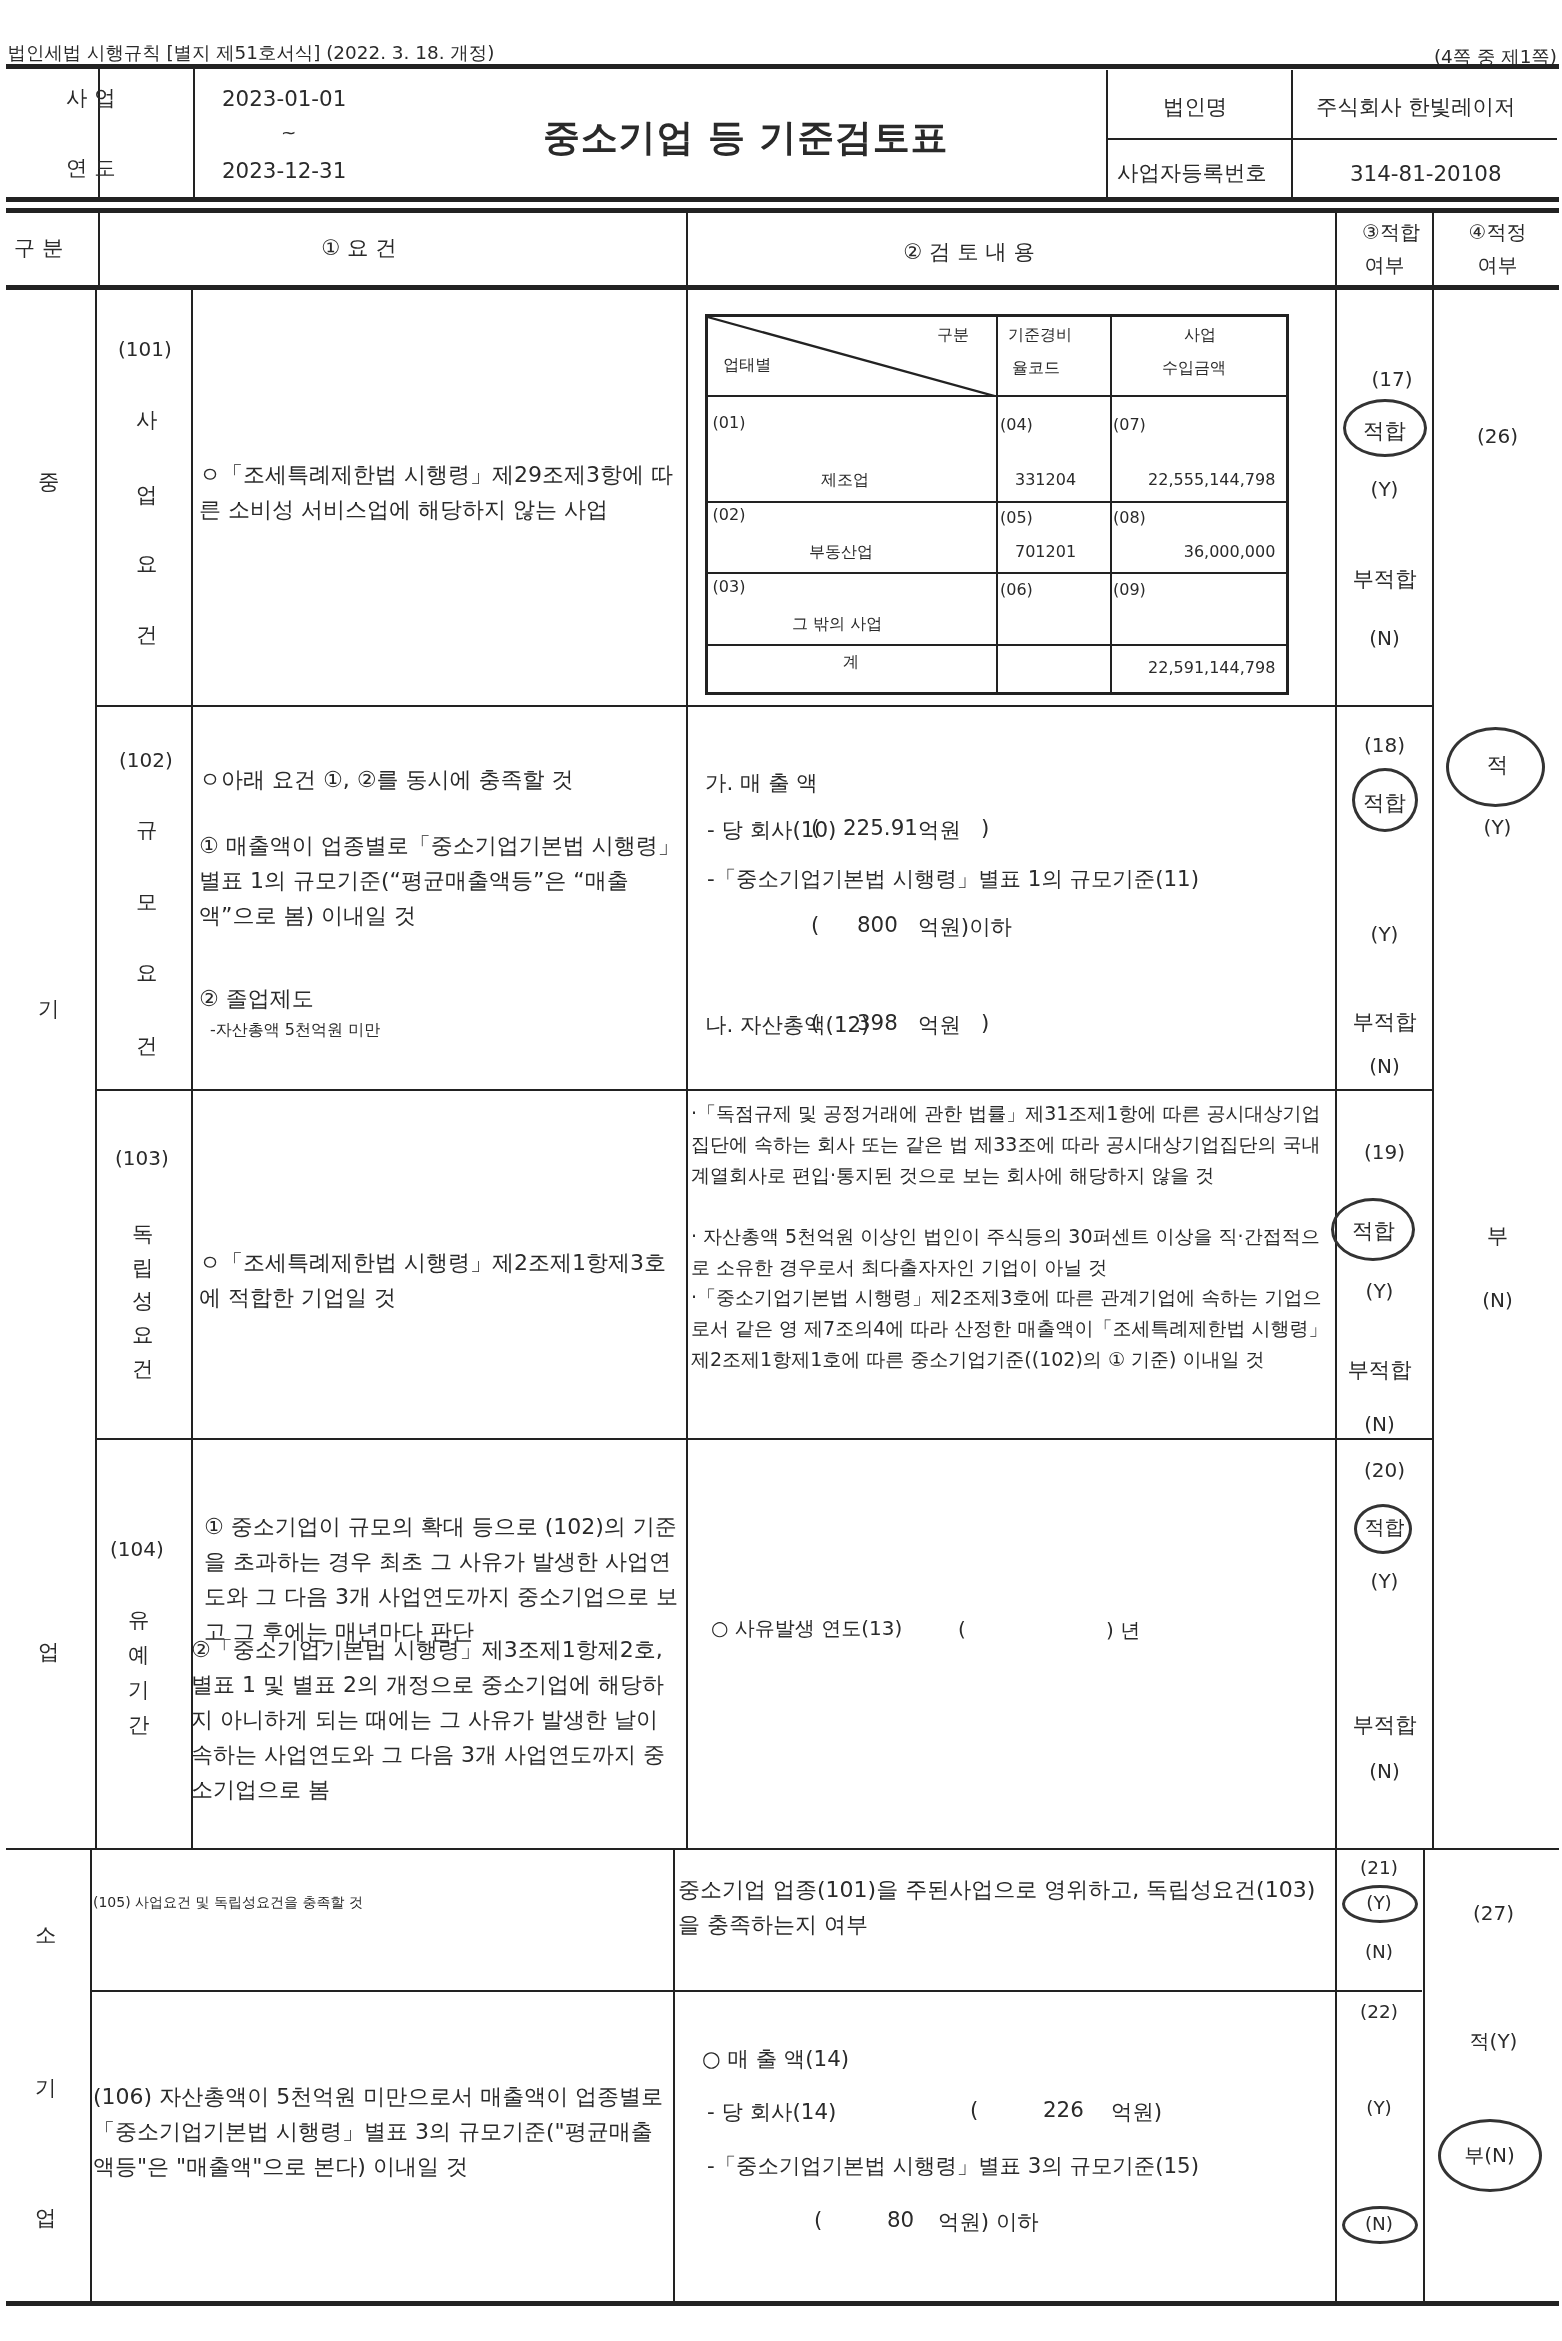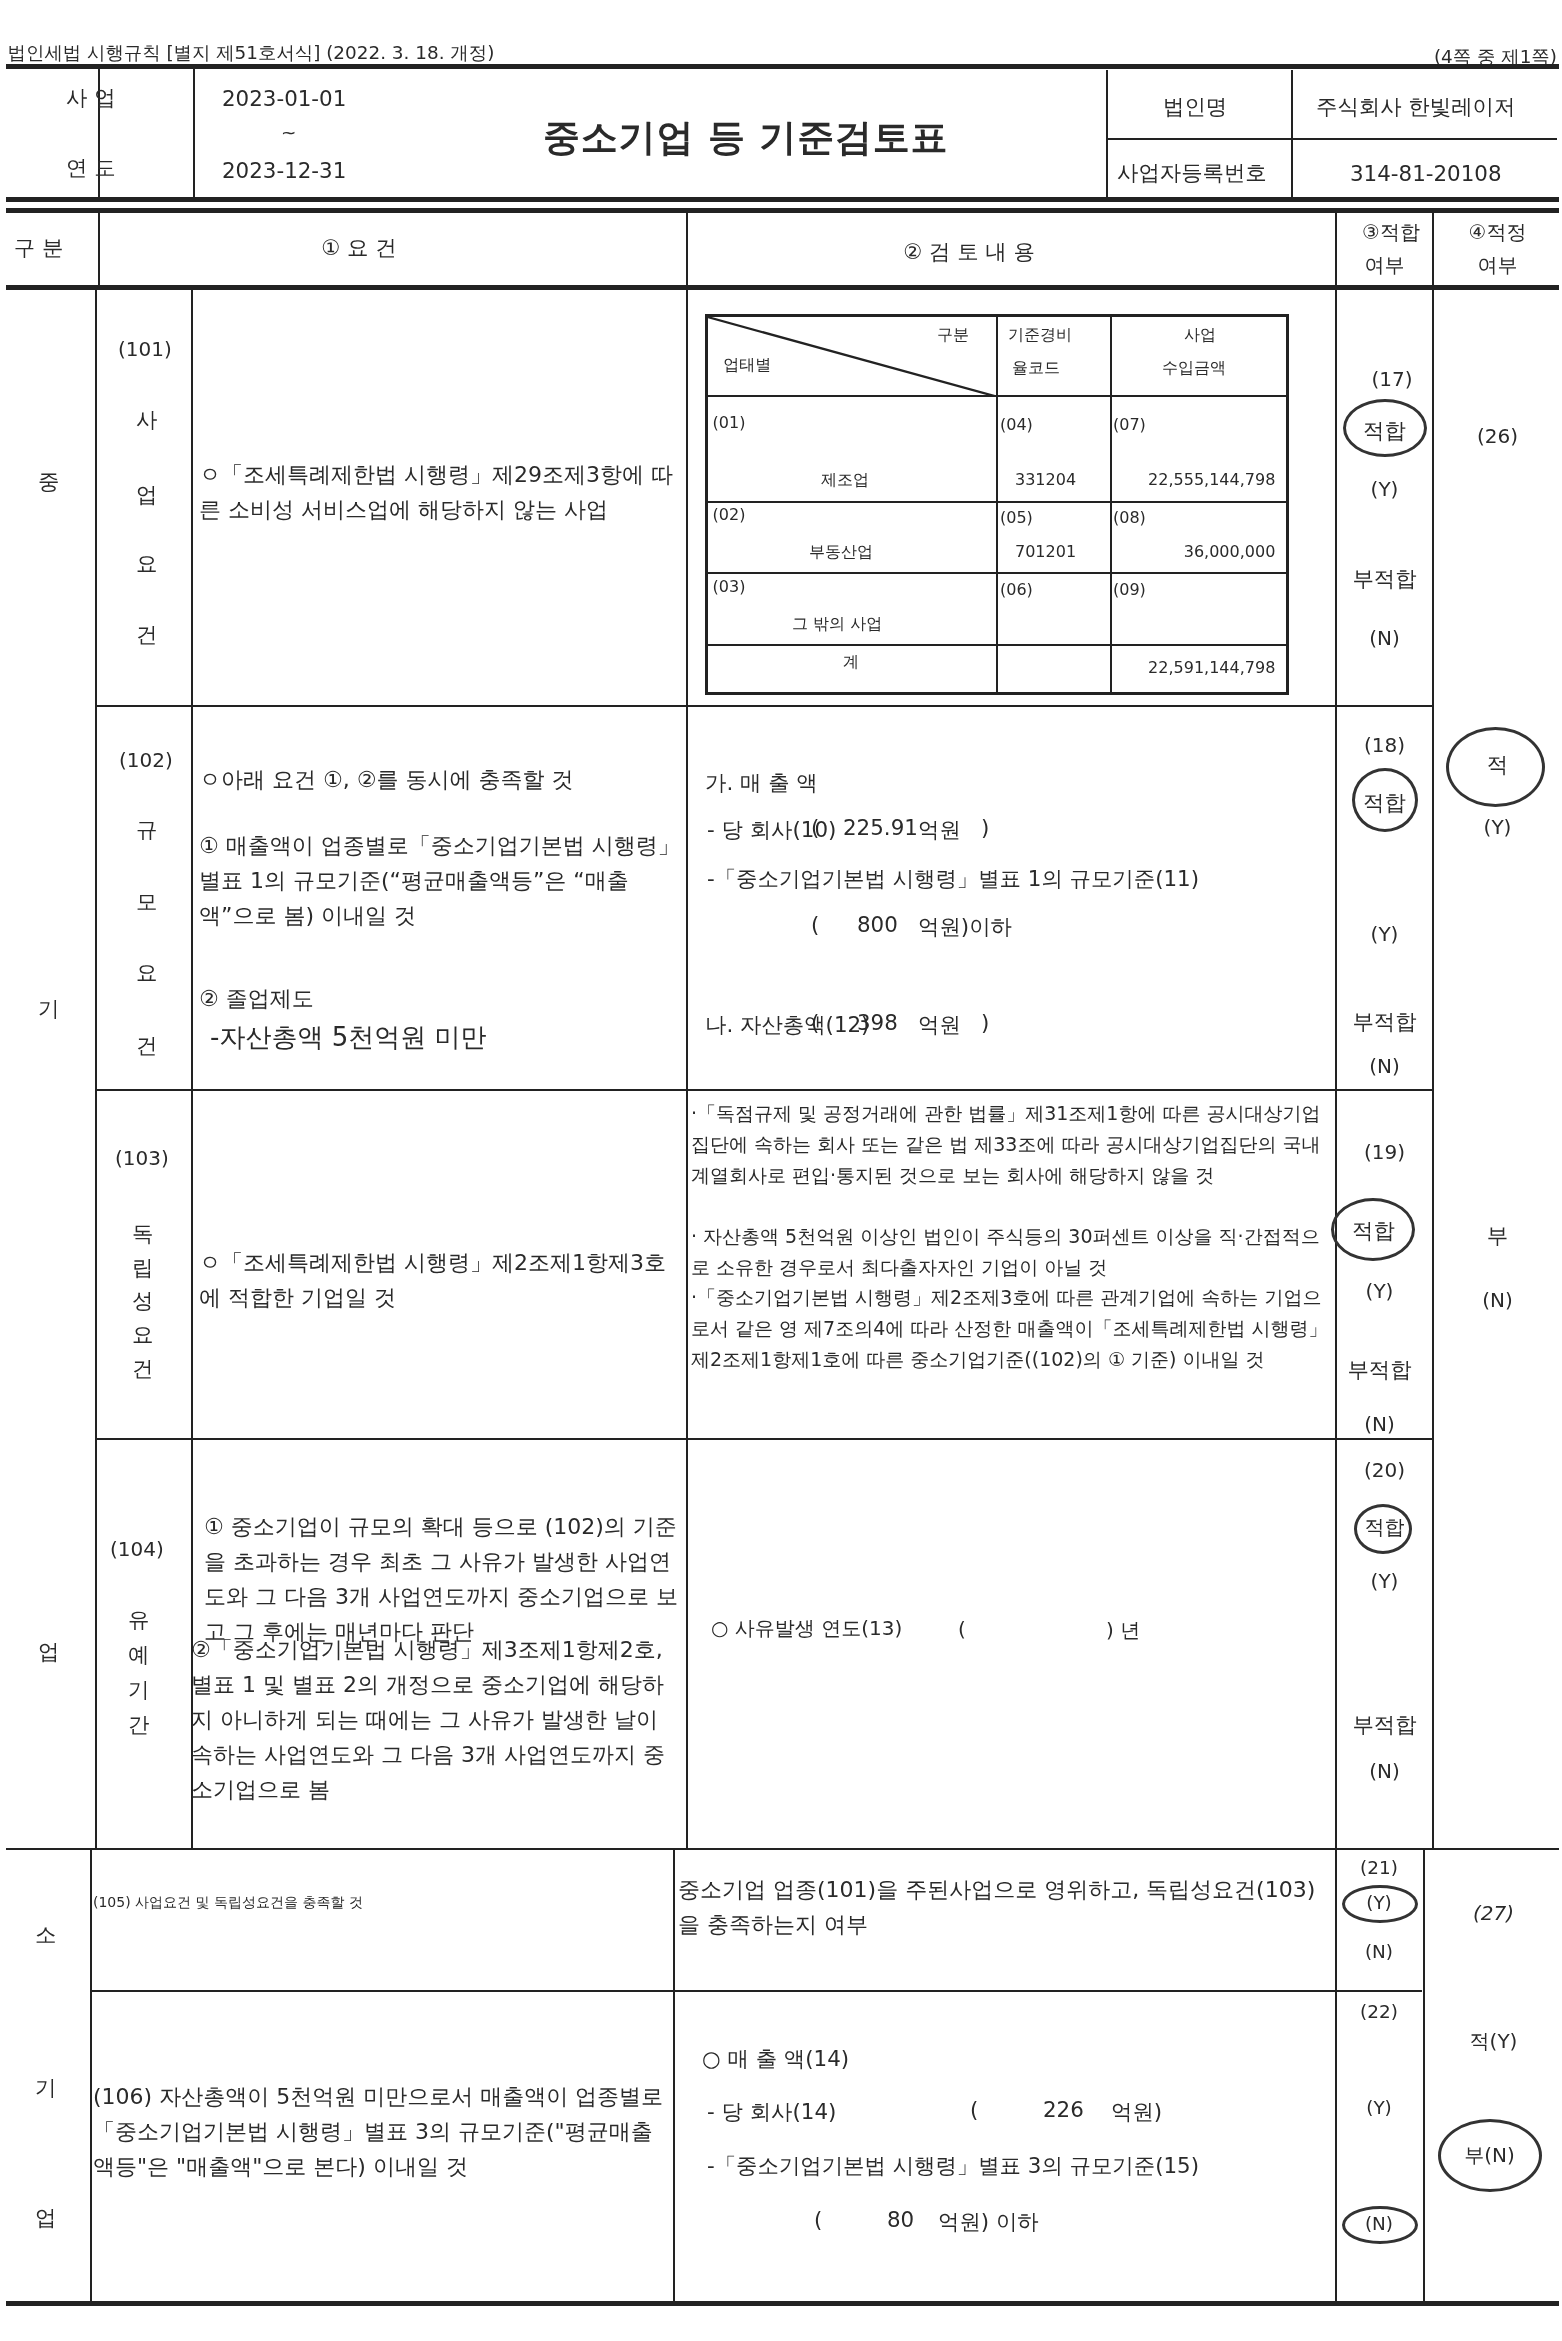--- a/index.html
+++ b/index.html
@@ -146,21 +146,21 @@
 <div class="t fs26 c" style="left:1434px; top:424px; width:127px;">(26)</div>
 
 <div class="t fs26" style="left:119px; top:748px;">(102)</div>
 <div class="t fs28" style="left:136px; top:815px;">규</div>
 <div class="t fs28" style="left:136px; top:887px;">모</div>
 <div class="t fs28" style="left:136px; top:958px;">요</div>
 <div class="t fs28" style="left:136px; top:1031px;">건</div>
 <div class="t" style="left:199px; top:765px; font-size:22px;">ㅇ아래 요건 ①, ②를 동시에 충족할 것</div>
 <div class="para" style="left:199px; top:828px; width:482px;">① 매출액이 업종별로「중소기업기본법 시행령」별표 1의 규모기준(“평균매출액등”은 “매출액”으로 봄) 이내일 것</div>
 <div class="t" style="left:199px; top:984px; font-size:22px;">② 졸업제도</div>
-<div class="t" style="left:210px; top:1020px; font-size:26px;">-자산총액 5천억원 미만</div>
+<div class="t" style="left:210px; top:1020px; font-size:16px;">-자산총액 5천억원 미만</div>
 
 <div class="t fs28" style="left:705px; top:768px;">가. 매 출 액</div>
 <div class="t fs28" style="left:707px; top:815px;">- 당 회사(10)</div>
 <div class="t fs28" style="left:811px; top:815px;">(</div>
 <div class="t fs28" style="left:843px; top:815px;">225.91</div>
 <div class="t fs28" style="left:918px; top:815px;">억원</div>
 <div class="t fs28" style="left:981px; top:815px;">)</div>
 <div class="t fs28" style="left:707px; top:864px;">-「중소기업기본법 시행령」별표 1의 규모기준(11)</div>
 <div class="t fs28" style="left:811px; top:912px;">(</div>
 <div class="t fs28" style="left:857px; top:912px;">800</div>
@@ -221,21 +221,21 @@
 <div class="t fs26 c" style="left:1337px; top:1569px; width:95px;">(Y)</div>
 <div class="t fs28 c" style="left:1337px; top:1710px; width:95px;">부적합</div>
 <div class="t fs26 c" style="left:1337px; top:1759px; width:95px;">(N)</div>
 
 <div class="t" style="left:93px; top:1894px; font-size:14px;">(105) 사업요건 및 독립성요건을 충족할 것</div>
 <div class="para" style="left:678px; top:1872px; width:650px;">중소기업 업종(101)을 주된사업으로 영위하고, 독립성요건(103)을 충족하는지 여부</div>
 <div class="t fs24 c" style="left:1335px; top:1857px; width:88px;">(21)</div>
 <div class="oval" style="left:1342px; top:1885px; width:76px; height:38px;"></div>
 <div class="t fs24 c" style="left:1335px; top:1892px; width:88px;">(Y)</div>
 <div class="t fs24 c" style="left:1335px; top:1941px; width:88px;">(N)</div>
-<div class="t fs26 c" style="left:1426px; top:1901px; width:135px;font-style:italic;">(27)</div>
+<div class="t fs26 c" style="left:1426px; top:1901px; width:135px;">(27)</div>
 
 <div class="para" style="left:93px; top:2079px; width:581px;">(106) 자산총액이 5천억원 미만으로서 매출액이 업종별로「중소기업기본법 시행령」별표 3의 규모기준("평균매출액등"은 "매출액"으로 본다) 이내일 것</div>
 <div class="t fs28" style="left:702px; top:2044px;">○ 매 출 액(14)</div>
 <div class="t fs28" style="left:707px; top:2097px;">- 당 회사(14)</div>
 <div class="t fs28" style="left:970px; top:2097px;">(</div>
 <div class="t fs28" style="left:1043px; top:2097px;">226</div>
 <div class="t fs28" style="left:1111px; top:2097px;">억원)</div>
 <div class="t fs28" style="left:707px; top:2151px;">-「중소기업기본법 시행령」별표 3의 규모기준(15)</div>
 <div class="t fs28" style="left:814px; top:2207px;">(</div>
 <div class="t fs28" style="left:887px; top:2207px;">80</div>

